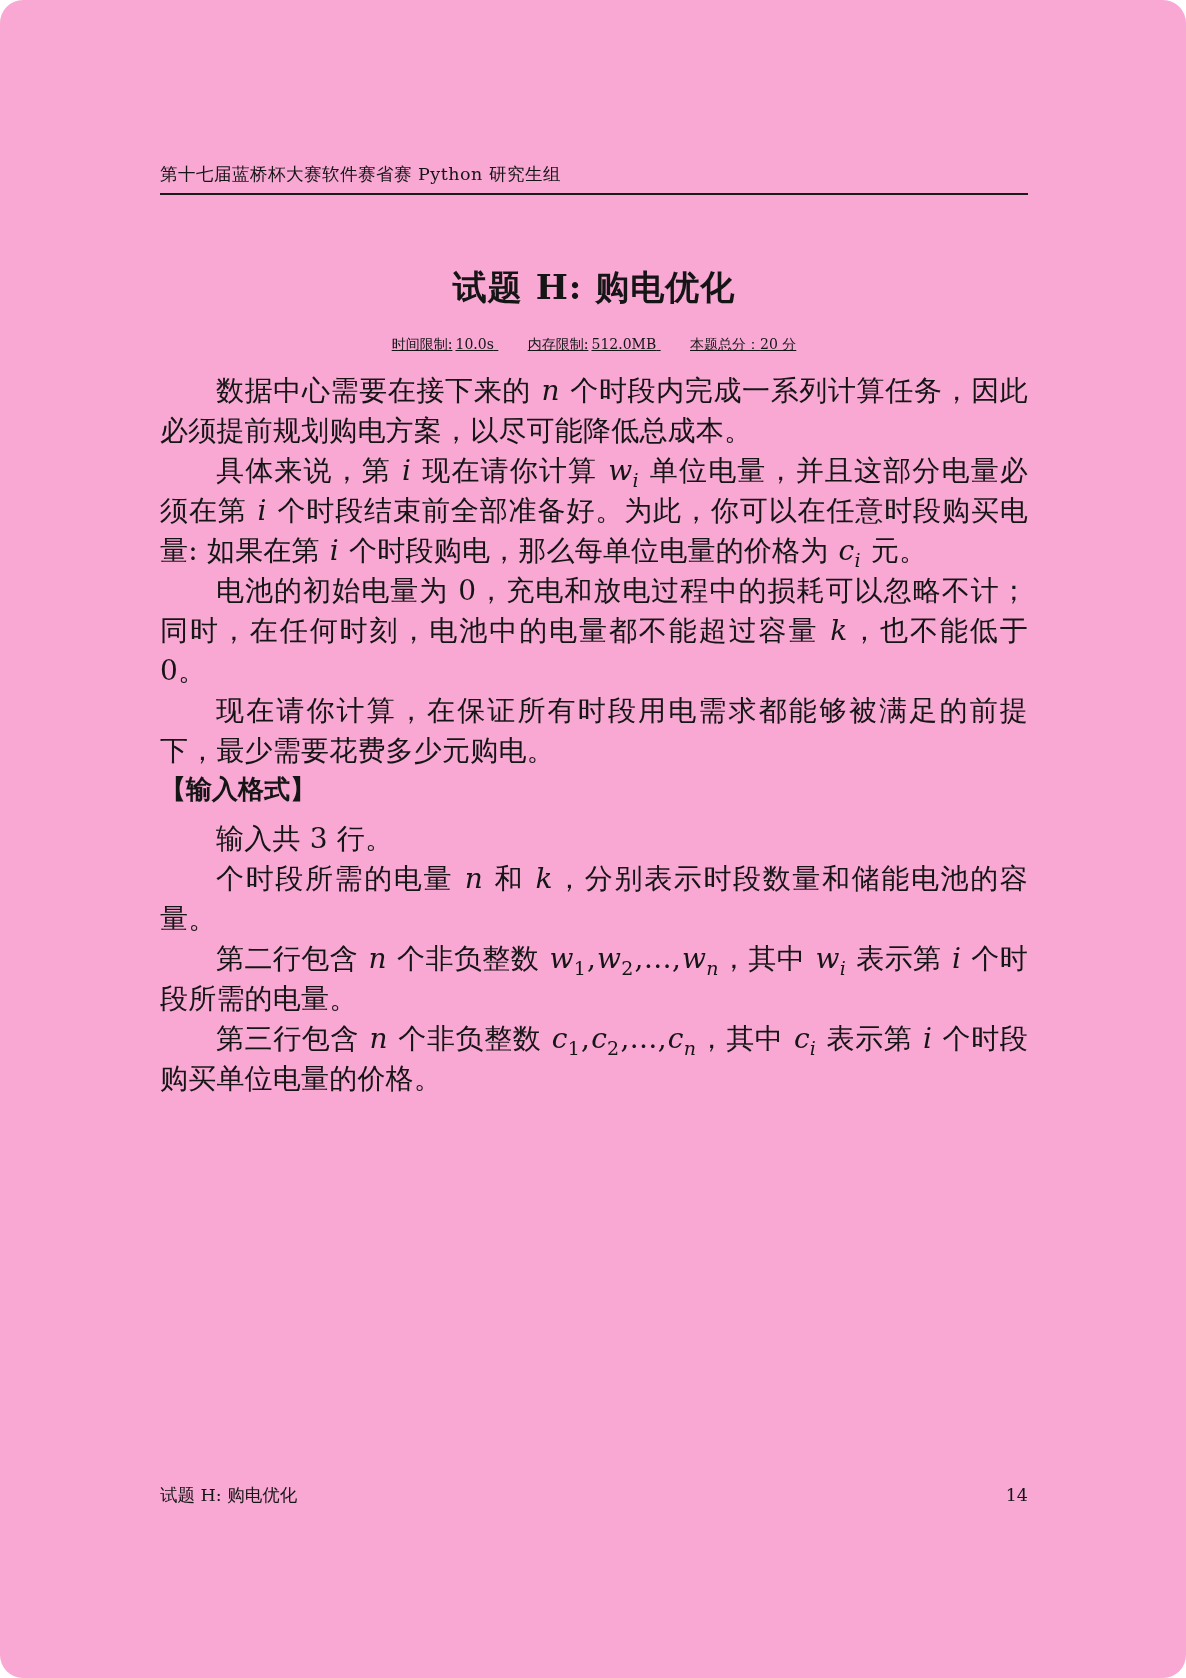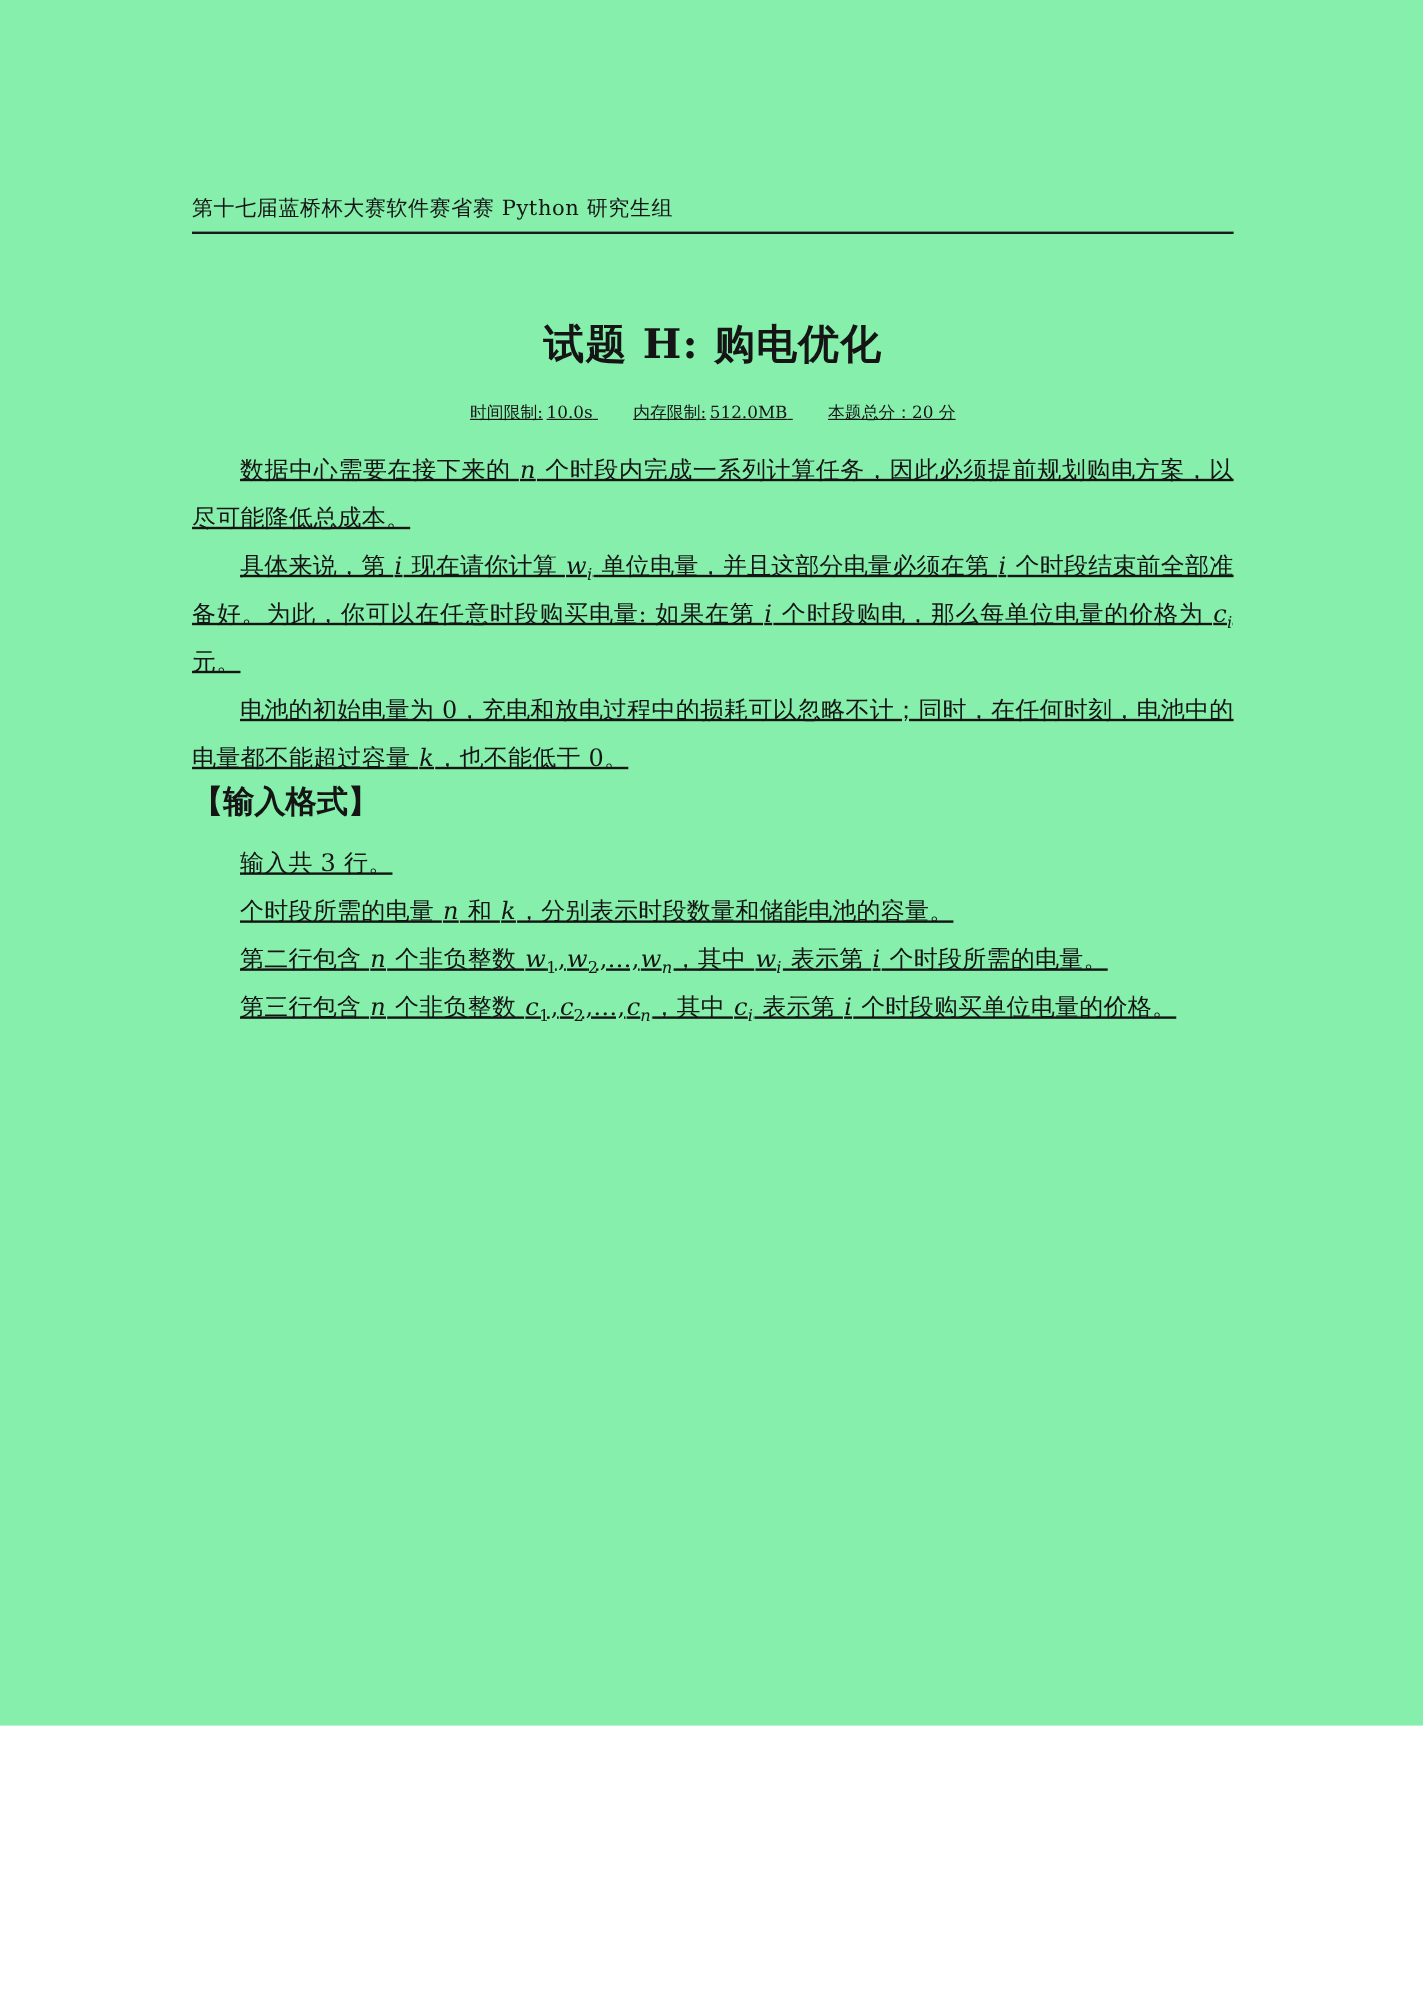--- a/index.html
+++ b/index.html
@@ -4,24 +4,25 @@
 <style>
   * { margin: 0; padding: 0; box-sizing: border-box; }
   html, body { background: #ffffff; }
   body {
     width: 1186px; height: 1678px;
     font-family: "DejaVu Serif", "Liberation Serif", serif;
     color: #151515;
   }
   .page {
     position: relative;
-    width: 1186px; height: 1438px;
-    background: #86efac;
+    width: 1186px; height: 1678px;
+    background: #f9a8d4;
     padding: 162px 158px 0 160px;
     overflow: hidden;
+    border-radius: 23px;
   }
   .running-header {
     font-size: 17.5px;
     line-height: 24px;
     letter-spacing: 0.5px;
   }
   .header-rule {
     border: none;
     border-top: 2px solid #1a1a1a;
     margin-top: 7px;
@@ -46,26 +47,25 @@
   .meta-value { margin-left: 0.22em; }
   .section-heading {
     font-size: 26px;
     line-height: 36px;
     font-weight: bold;
   }
   .section-heading.first { margin-top: 78px; }
   .section-heading.second { }
   .section-body { margin-top: 12px; }
   .para {
-    font-size: 20px;
+    font-size: 28px;
     line-height: 40px;
     text-align: justify;
     text-indent: 2em;
     letter-spacing: 0.2px;
-    text-decoration: underline;
   }
   .math {
     font-family: "DejaVu Serif", "Liberation Serif", serif;
     font-style: italic;
     padding: 0 1px;
   }
   sub {
     font-size: 0.68em;
     line-height: 0;
   }
@@ -98,20 +98,21 @@
     <span class="meta-item"><span>时间限制:</span><span class="meta-value">10.0s</span></span>
     <span class="meta-item"><span>内存限制:</span><span class="meta-value">512.0MB</span></span>
     <span class="meta-item"><span>本题总分：</span><span>20 分</span></span>
   </div>
 
   <div>
     <div class="section-body">
         <p class="para"><span>数据中心需要在接下来的 </span><span class="math">n</span><span> 个时段内完成一系列计算任务，因此必须提前规划购电方案，以尽可能降低总成本。</span></p>
         <p class="para"><span>具体来说，第 </span><span class="math">i</span><span> 现在请你计算 </span><span class="math">w<sub class="sub-letter">i</sub></span><span> 单位电量，并且这部分电量必须在第 </span><span class="math">i</span><span> 个时段结束前全部准备好。为此，你可以在任意时段购买电量: 如果在第 </span><span class="math">i</span><span> 个时段购电，那么每单位电量的价格为 </span><span class="math">c<sub class="sub-letter">i</sub></span><span> 元。</span></p>
         <p class="para"><span>电池的初始电量为 0，充电和放电过程中的损耗可以忽略不计；同时，在任何时刻，电池中的电量都不能超过容量 </span><span class="math">k</span><span>，也不能低于 0。</span></p>
+        <p class="para"><span>现在请你计算，在保证所有时段用电需求都能够被满足的前提下，最少需要花费多少元购电。</span></p>
       </div>
   </div>
 
   <div>
     <h2 class="section-heading second">【输入格式】</h2>
     <div class="section-body">
         <p class="para"><span>输入共 3 行。</span></p>
         <p class="para"><span>个时段所需的电量 </span><span class="math">n</span><span> 和 </span><span class="math">k</span><span>，分别表示时段数量和储能电池的容量。</span></p>
         <p class="para"><span>第二行包含 </span><span class="math">n</span><span> 个非负整数 </span><span class="math">w<sub class="sub-digit">1</sub></span><span>,</span><span class="math">w<sub class="sub-digit">2</sub></span><span>,…,</span><span class="math">w<sub class="sub-letter">n</sub></span><span>，其中 </span><span class="math">w<sub class="sub-letter">i</sub></span><span> 表示第 </span><span class="math">i</span><span> 个时段所需的电量。</span></p>
         <p class="para"><span>第三行包含 </span><span class="math">n</span><span> 个非负整数 </span><span class="math">c<sub class="sub-digit">1</sub></span><span>,</span><span class="math">c<sub class="sub-digit">2</sub></span><span>,…,</span><span class="math">c<sub class="sub-letter">n</sub></span><span>，其中 </span><span class="math">c<sub class="sub-letter">i</sub></span><span> 表示第 </span><span class="math">i</span><span> 个时段购买单位电量的价格。</span></p>

